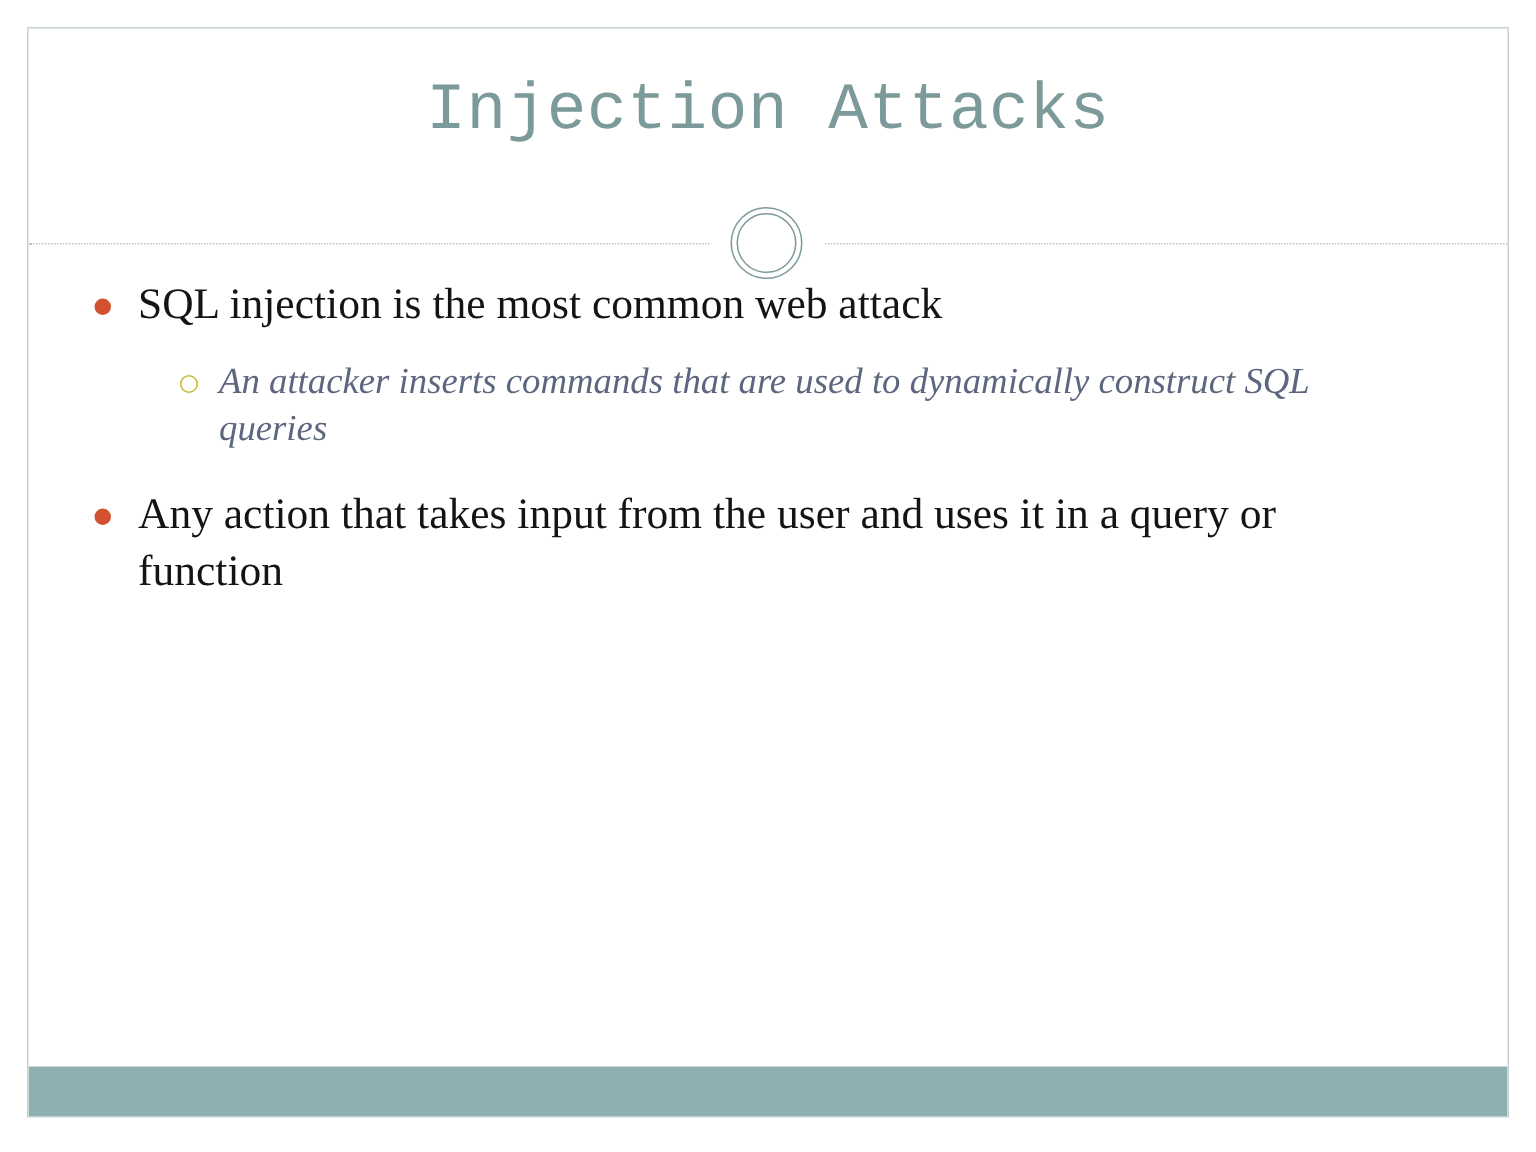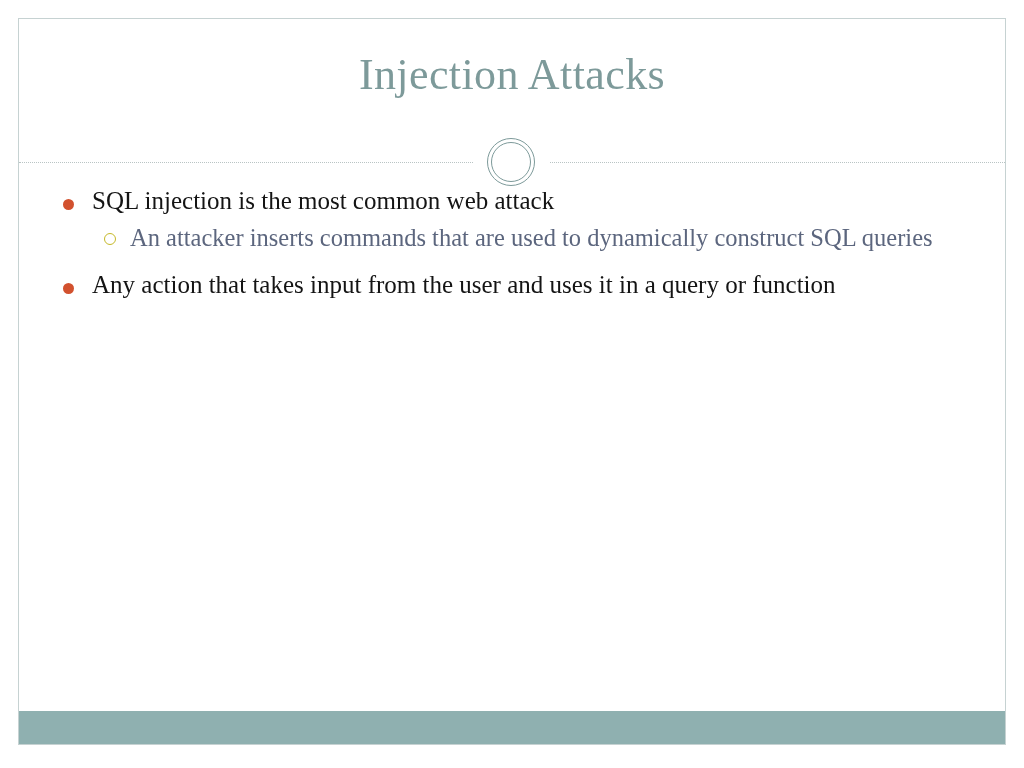--- a/index.html
+++ b/index.html
@@ -27,20 +27,21 @@
     overflow: hidden;
   }
 
   
   .title-area {
     position: absolute;
     left: 0;
     top: 0;
     width: 100%;
     height: 126px;
+    font-family: Liberation Mono, monospace;
   }
   .slide-title {
     position: absolute;
     left: 0;
     right: 0;
     top: 32px;
     text-align: center;
     font-size: 44px;
     line-height: 1.08;
     font-weight: normal;
@@ -114,29 +115,30 @@
     width: 100%;
   }
 
   ul.level1 {
     list-style: none;
     margin: 0;
     padding: 0;
   }
   ul.level2 {
     list-style: none;
-    margin: 0;
+    margin: 16px;
     padding: 0;
+    font-style: italic;
   }
 
   li.bullet1 {
     position: relative;
     padding-left: 73px;
     margin: 0 60px 2px 0;
-    font-size: 25px;
+    font-size: 29px;
     line-height: 1.30;
     color: #141414;
   }
   li.bullet1 > .b1-text {
     display: block;
   }
   li.bullet1 > .dot1 {
     position: absolute;
     left: 44px;
     top: 14px;

